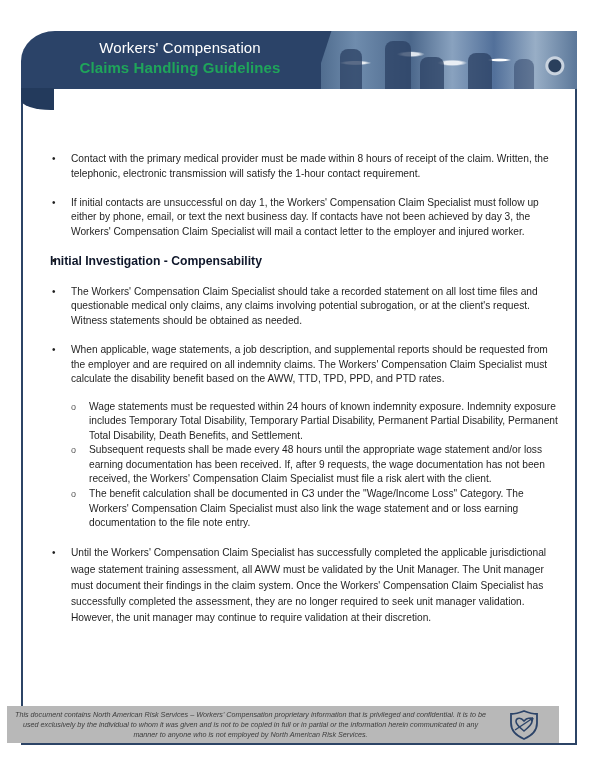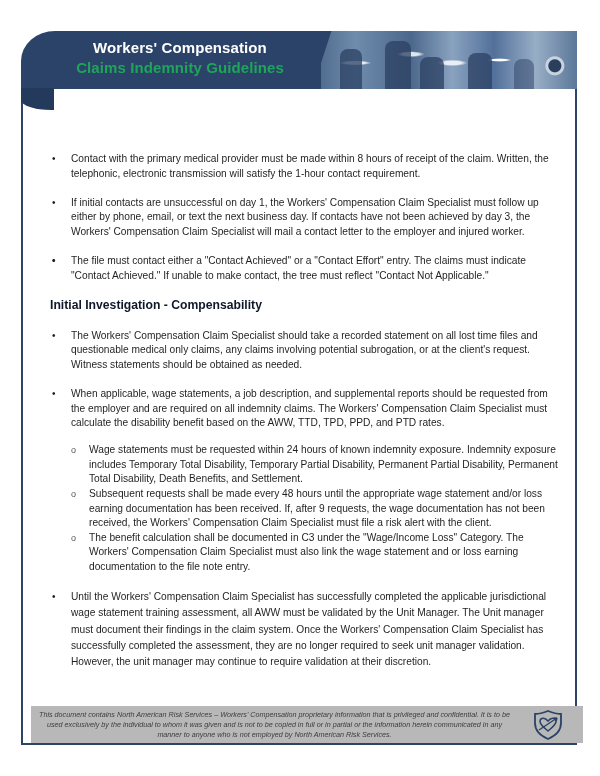--- a/index.html
+++ b/index.html
@@ -23,72 +23,71 @@
                radial-gradient(ellipse at 40% 40%, #dfe6ee 0 8px, transparent 14px),
                radial-gradient(ellipse at 55% 55%, #e9eef4 0 9px, transparent 15px),
                radial-gradient(ellipse at 72% 50%, #ffffff 0 7px, transparent 12px),
                linear-gradient(90deg, #3e5a7d 0%, #6f8cad 20%, #4b678b 40%, #89a2bf 55%, #52709a 70%, #98aec6 85%, #5b7799 100%);
            }
     .photo::before { content: ""; position: absolute; left: -18px; top: 0; width: 40px; height: 58px;
                      background: #2b4368; transform: skewX(-18deg); }
     .photo .fig { position: absolute; bottom: 0; background: #2b4063; border-radius: 8px 8px 0 0; opacity: .75; }
 
     .title-1 { position: absolute; left: 60px; top: 39px; width: 240px; text-align: center;
-               color: #ffffff; font-size: 15px; font-weight: bold; letter-spacing: .1px; }
+               color: #ffffff; font-size: 15px; font-weight: normal; letter-spacing: .1px; }
     .title-2 { position: absolute; left: 60px; top: 59px; width: 240px; text-align: center;
                color: #1fa55a; font-size: 15px; font-weight: bold; letter-spacing: .1px; }
 
     
     .content { position: absolute; left: 52px; top: 152px; width: 512px; font-size: 10.2px; line-height: 14.6px; }
     .bullet { position: relative; padding-left: 19px; margin-bottom: 14.6px; }
     .bullet .dot { position: absolute; left: 0; top: 0; font-size: 10px; }
     .heading { color: #0f172a; font-weight: bold; font-size: 12.2px; margin: 2px 0 16px 0; }
     .sub { position: relative; padding-left: 18px; margin-left: 19px; }
     .sub .ring { position: absolute; left: 0; top: 0; font-size: 9px; color: #555; }
     .sublist { margin-top: -2px; margin-bottom: 14.6px; }
 
     
-    .footer { position: absolute; left: 31px; top: 706px; width: 552px; height: 37px; background: #b8b8b8; }
+    .footer { position: absolute; left: 7px; top: 706px; width: 552px; height: 37px; background: #b8b8b8; }
     .footer-text { position: absolute; left: 6px; top: 4px; width: 475px; text-align: center;
                    font-style: italic; font-size: 7.2px; line-height: 10px; color: #3c3c3c; }
     .shield { position: absolute; left: 501px; top: 3px; width: 32px; height: 32px; }
   </style>
 </head>
 <body>
 
 <div class="frame"></div>
 
 <div class="photo">
   <div class="fig" style="left:40px;width:22px;height:40px;"></div>
   <div class="fig" style="left:85px;width:26px;height:48px;"></div>
   <div class="fig" style="left:120px;width:24px;height:32px;"></div>
   <div class="fig" style="left:168px;width:24px;height:36px;"></div>
   <div class="fig" style="left:214px;width:20px;height:30px;opacity:.5;"></div>
 </div>
 <div class="ribbon"></div>
 <div class="ribbon-fold"></div>
 
 <div class="title-1">Workers' Compensation</div>
-<div class="title-2">Claims Indemnity Guidelines</div>
+<div class="title-2">Claims Handling Guidelines</div>
 
 <div class="content">
   <div class="bullet">
     <span class="dot">•</span>
     <span>Contact with the primary medical provider must be made within 8 hours of receipt of the claim. Written, the telephonic, electronic transmission will satisfy the 1-hour contact requirement.</span>
   </div>
   <div class="bullet">
     <span class="dot">•</span>
     <span>If initial contacts are unsuccessful on day 1, the Workers' Compensation Claim Specialist must follow up either by phone, email, or text the next business day. If contacts have not been achieved by day 3, the Workers' Compensation Claim Specialist will mail a contact letter to the employer and injured worker.</span>
   </div>
   <div class="bullet">
     <span class="dot">•</span>
   </div>
   <div class="bullet">
     <span class="dot">•</span>
-    <span>The file must contact either a "Contact Achieved" or a "Contact Effort" entry. The claims must indicate "Contact Achieved." If unable to make contact, the tree must reflect "Contact Not Applicable."</span>
   </div>
 
   <div class="heading" style="margin-left:-2px;">Initial Investigation - Compensability</div>
 
   <div class="bullet">
     <span class="dot">•</span>
     <span>The Workers' Compensation Claim Specialist should take a recorded statement on all lost time files and questionable medical only claims, any claims involving potential subrogation, or at the client's request. Witness statements should be obtained as needed.</span>
   </div>
   <div class="bullet">
     <span class="dot">•</span>

